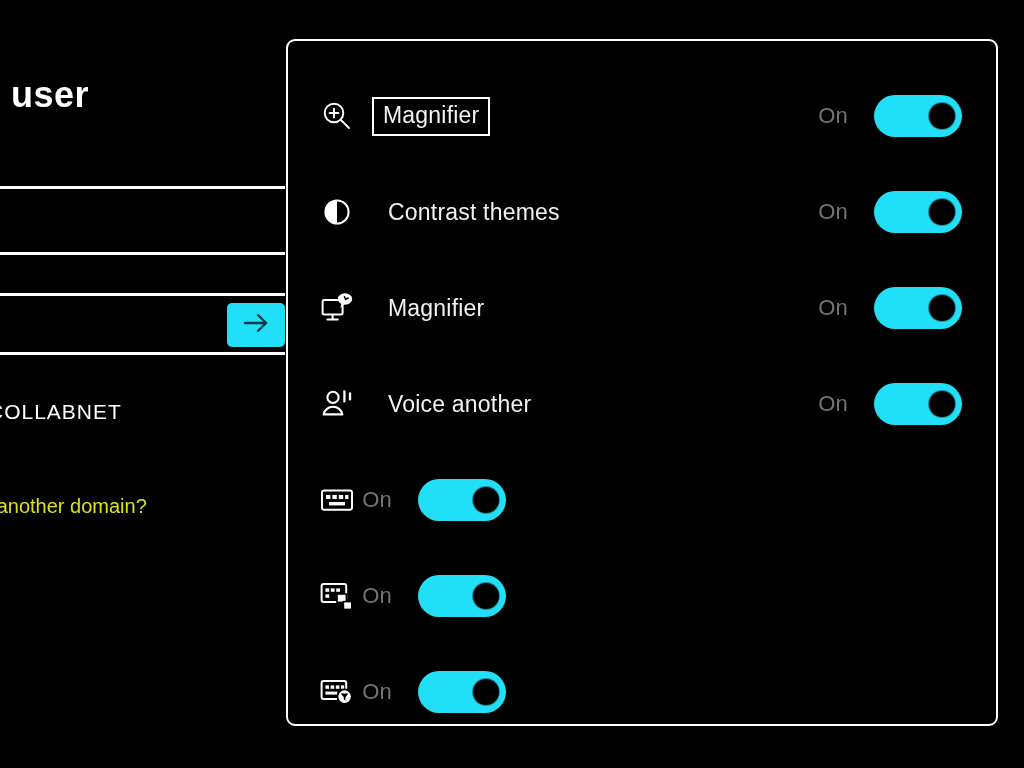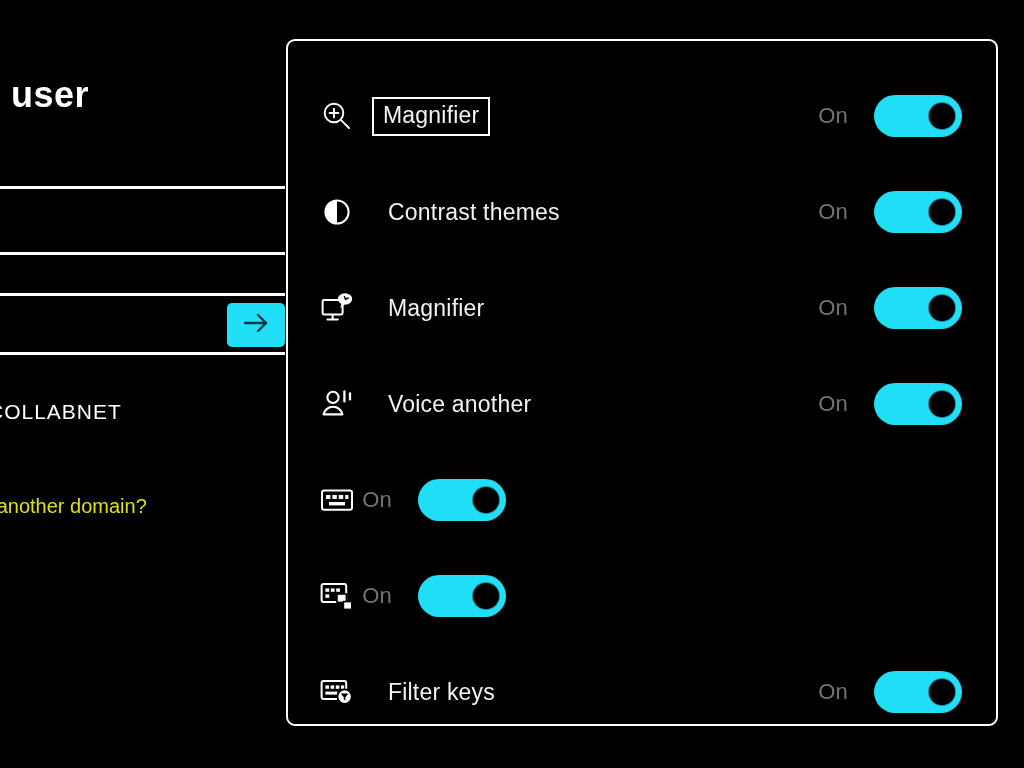--- a/index.html
+++ b/index.html
@@ -302,21 +302,20 @@
             <rect x="1.6" y="4" width="24.6" height="18" rx="2" fill="none" stroke="#ffffff" stroke-width="2"></rect>
             <rect x="5.4" y="8.4" width="3.6" height="3.4" fill="#ffffff"></rect>
             <rect x="10.6" y="8.4" width="3.6" height="3.4" fill="#ffffff"></rect>
             <rect x="15.8" y="8.4" width="3.6" height="3.4" fill="#ffffff"></rect>
             <rect x="21" y="8.4" width="3.2" height="3.4" fill="#ffffff"></rect>
             <rect x="5.4" y="14.6" width="12" height="3" fill="#ffffff"></rect>
             <circle cx="24.6" cy="19.6" r="7.2" fill="#ffffff" stroke="#000000" stroke-width="1.8"></circle>
             <path d="M20.8 16.6 h7.6 l-3 3.6 v3.4 l-1.6 -1 v-2.4 Z" fill="#000000"></path>
           </svg>
         </span>
-        <span class="row-label">Filter keys</span>
         <span class="row-state">On</span>
         <span class="toggle">
           <span class="knob"></span>
         </span>
       </div>
 
     </div>
   </div>
 </div>
 

